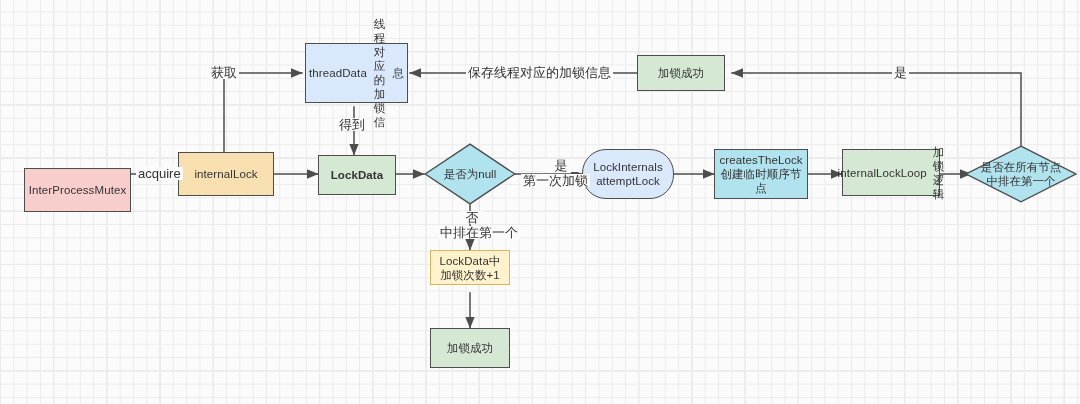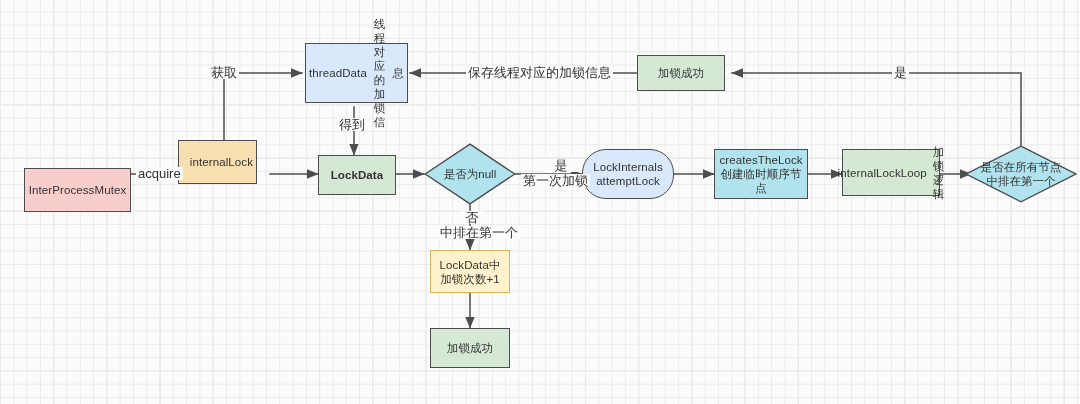--- a/index.html
+++ b/index.html
@@ -79,21 +79,21 @@
       <path d="M1021,147 L1021,73 L732,73" marker-end="url(#arrow)"></path>
 
       <path d="M637,73 L410,73" marker-end="url(#arrow)"></path>
     </g>
   </svg>
 
   <div class="node" style="left:24px;top:168px;width:107px;height:44px;background:#f8cecc;">
     <span>InterProcessMutex</span>
   </div>
 
-  <div class="node" style="left:178px;top:140px;width:79px;height:44px;background:#f8dfb0;justify-content:flex-end;">
+  <div class="node" style="left:178px;top:152px;width:96px;height:44px;background:#f8dfb0;">
     <span>internalLock</span>
   </div>
 
   <div class="node" style="left:305px;top:43px;width:103px;height:60px;background:#dae8fc;">
     <span>threadData</span>
     <span>线程对应的加锁信</span>
     <span>息</span>
   </div>
 
   <div class="node" style="left:318px;top:155px;width:78px;height:40px;background:#d5e8d4;font-weight:bold;">
@@ -129,21 +129,21 @@
     <div class="dtext" style="display:flex;flex-direction:column;">
       <span>是否在所有节点</span>
       <span>中排在第一个</span>
     </div>
   </div>
 
   <div class="node" style="left:637px;top:55px;width:88px;height:36px;background:#d5e8d4;">
     <span>加锁成功</span>
   </div>
 
-  <div class="node" style="left:430px;top:250px;width:80px;height:43px;background:#fff2cc;border-color:#d6b656;flex-direction:column;">
+  <div class="node" style="left:430px;top:250px;width:80px;height:35px;background:#fff2cc;border-color:#d6b656;flex-direction:column;">
     <span>LockData中</span>
     <span>加锁次数+1</span>
   </div>
 
   <div class="node" style="left:430px;top:328px;width:80px;height:40px;background:#d5e8d4;">
     <span>加锁成功</span>
   </div>
 
   <div class="elabel" style="left:136px;top:167px;">acquire</div>
 

